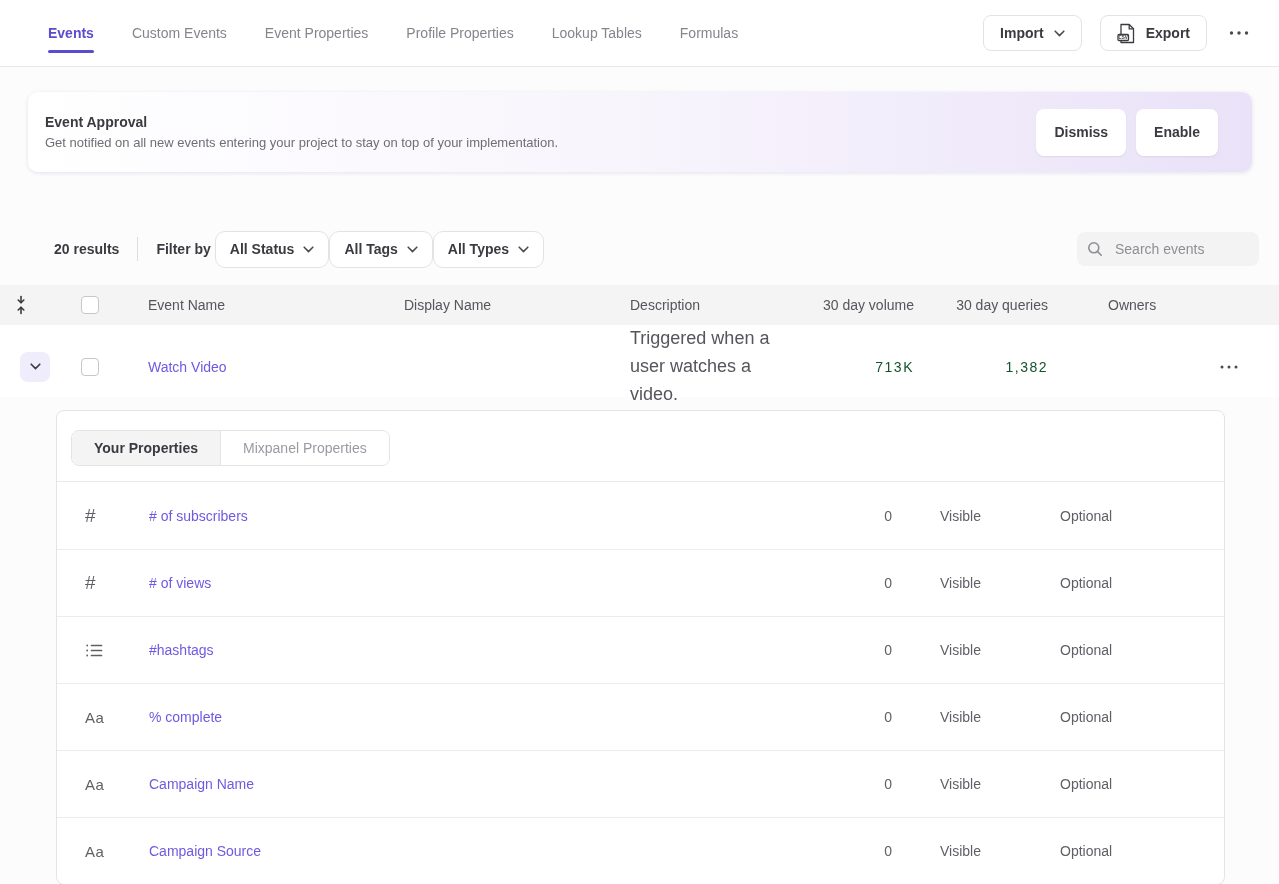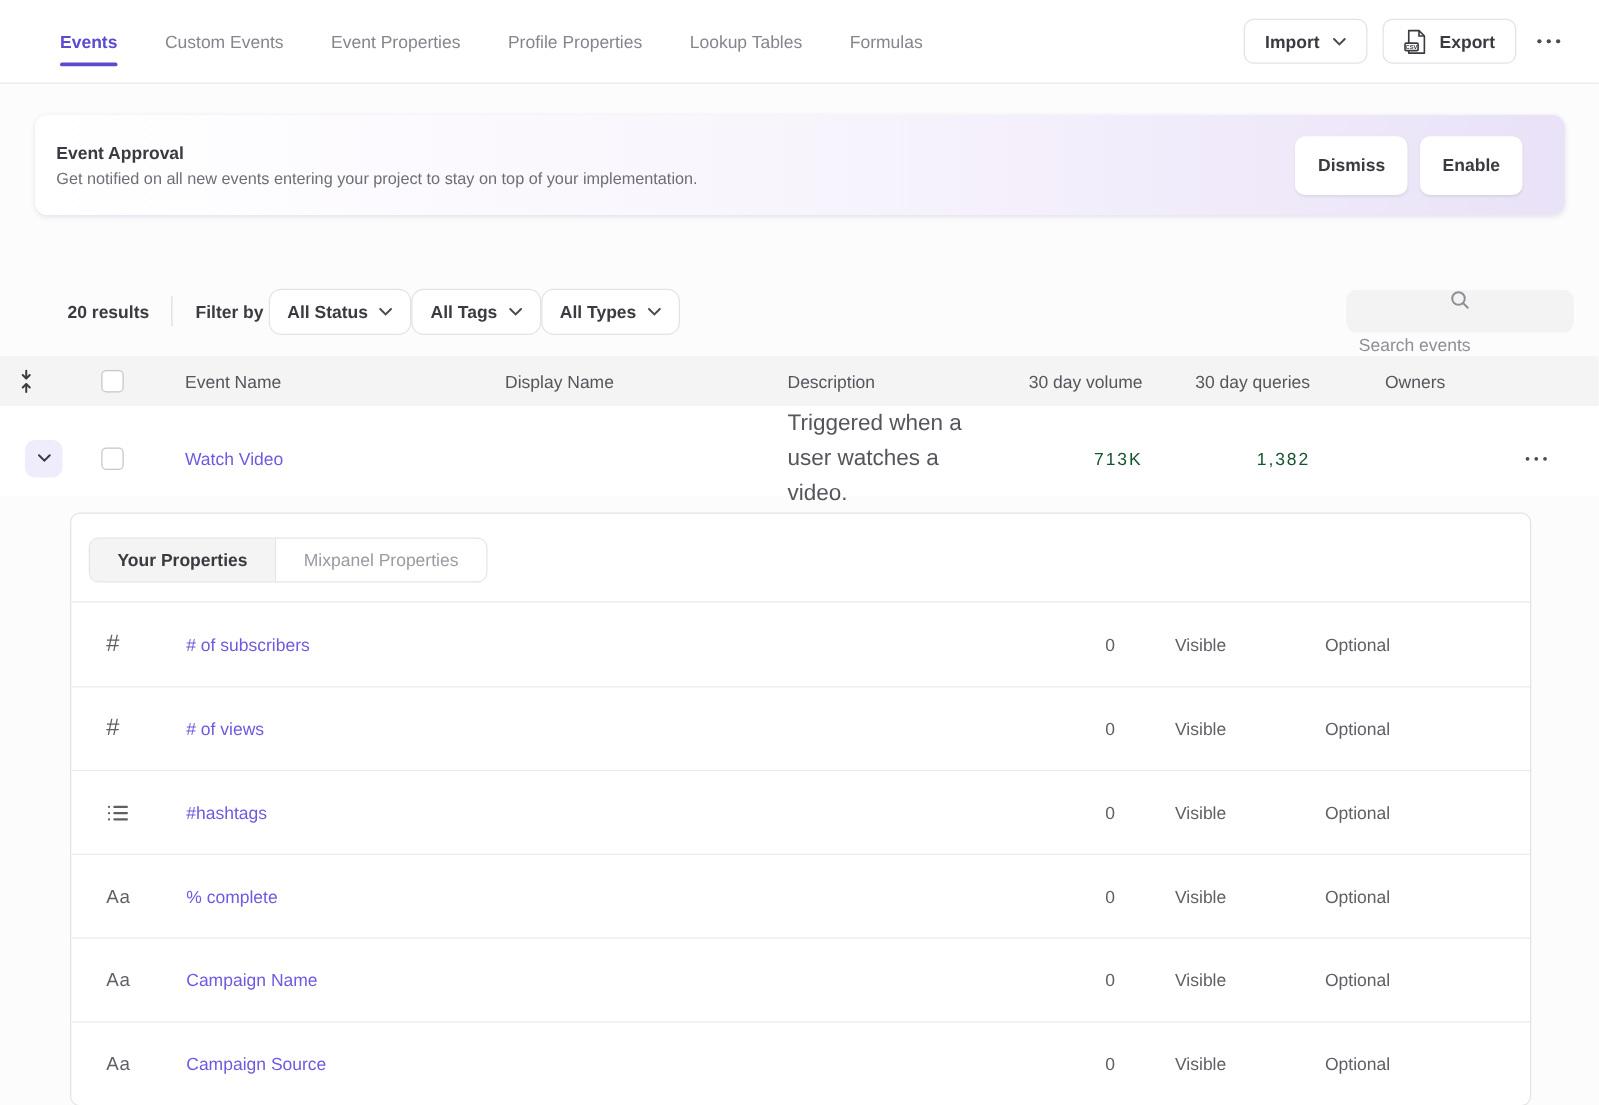--- a/index.html
+++ b/index.html
@@ -18,21 +18,21 @@
     height:67px; background:#ffffff; border-bottom:1px solid #e9e9ec;
     display:flex; align-items:center; padding:0 26px 0 48px;
   }
   .nav-tabs { display:flex; gap:38px; align-items:center; flex:1; }
   .nav-tab { font-size:14px; color:#85858d; position:relative; cursor:pointer; white-space:nowrap; }
   .nav-tab.active { color:var(--accent); font-weight:700; }
   .nav-tab.active::after {
     content:""; position:absolute; left:0; right:0; top:calc(100% + 9px);
     height:3px; background:var(--accent); border-radius:2px;
   }
-  .nav-actions { display:flex; align-items:center; gap:12px; }
+  .nav-actions { display:flex; align-items:center; gap:18px; }
   .btn {
     height:36px; border:1px solid #e3e3e6; border-radius:8px; background:#fff;
     font-family:inherit; font-size:14px; font-weight:600; color:#3a3a40;
     display:flex; align-items:center; gap:10px; padding:0 16px; cursor:pointer;
   }
   .icon-btn { border:none; background:transparent; padding:0 4px; cursor:pointer; color:#4a4a51; display:flex; align-items:center; }
 
   
   .banner {
     margin:25px 27px 0 28px; height:80px; border-radius:10px;
@@ -57,21 +57,21 @@
   .filter-by { font-weight:700; color:#3a3a40; margin-right:4px; }
   .dropdown-btn {
     border:1px solid #e3e3e6; border-radius:10px; height:37px; padding:0 14px;
     display:flex; align-items:center; gap:9px; font-family:inherit; font-size:14px;
     font-weight:700; color:#3a3a40; background:#fff; cursor:pointer;
   }
   .chev { color:#4a4a51; display:flex; }
   .search-box {
     position:absolute; right:20px; top:2px; width:182px; height:34px;
     background:#f3f3f4; border-radius:8px; display:flex; align-items:center;
-    padding:0 10px; gap:20px; color:#8e8e96;flex-direction:column;
+    padding:0 10px; gap:12px; color:#8e8e96;
   }
   .search-box input {
     border:none; background:transparent; outline:none; width:100%;
     font-family:inherit; font-size:14px; color:#3c3c43;
   }
   .search-box input::placeholder { color:#8e8e96; }
 
   
   .tgrid { display:grid; grid-template-columns:56px 92px 256px 226px 190px 100px 142px 128px 1fr; align-items:center; }
   .table-header { margin-top:17px; height:40px; background:#f4f4f5; color:#55555c; font-size:14px; }

